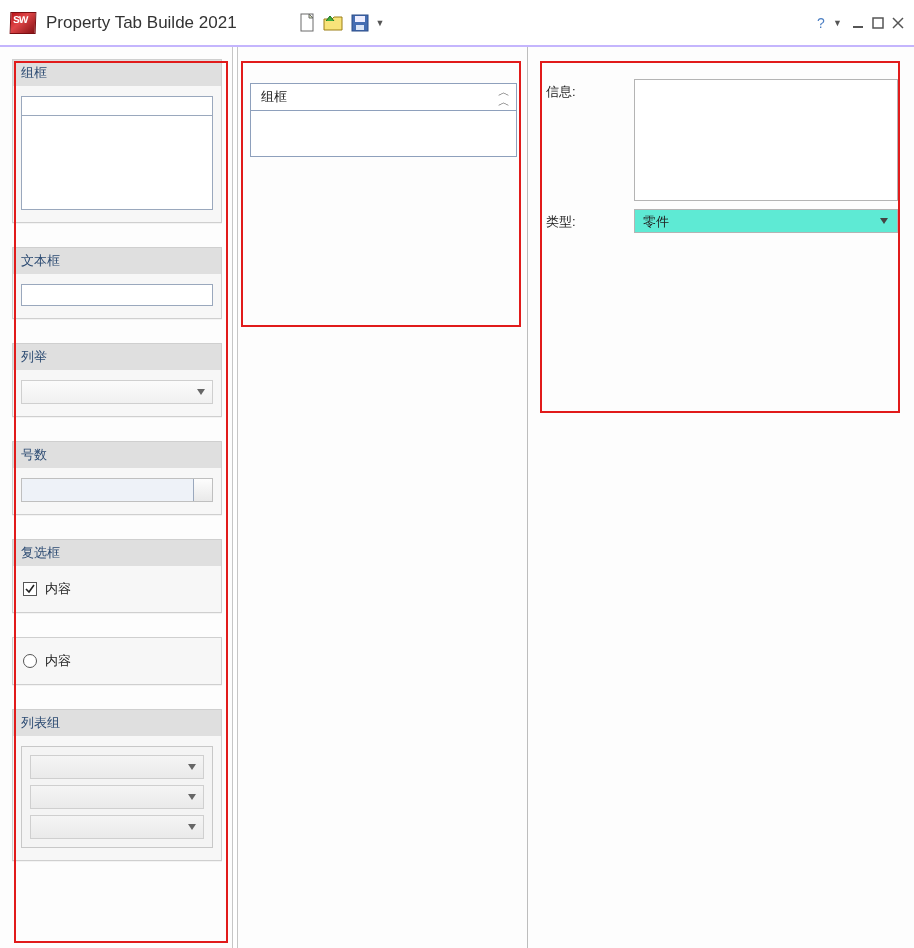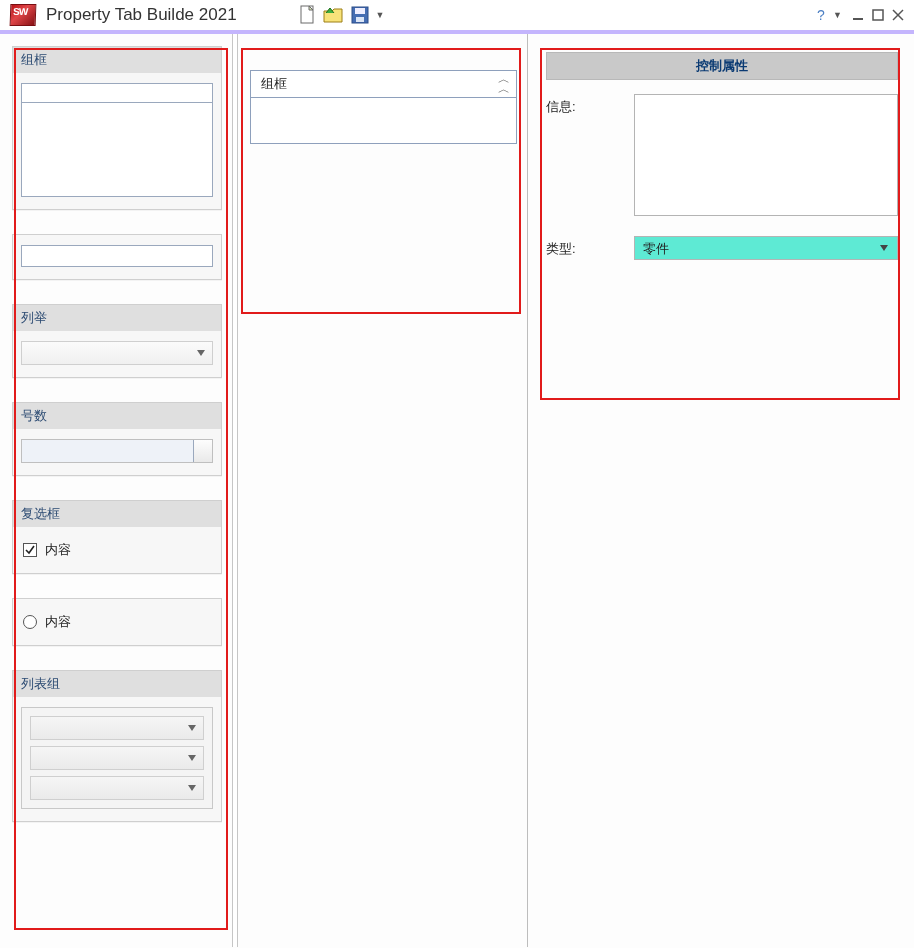--- a/index.html
+++ b/index.html
@@ -10,23 +10,23 @@
     font-family: "Microsoft YaHei", "Segoe UI", sans-serif;
     font-size: 13px;
     color: #222;
     overflow: hidden;
   }
 
   
   .titlebar {
     display: flex;
     align-items: center;
-    height: 34px;
+    height: 47px;
     padding: 0 6px 0 10px;
-    border-bottom: 4px solid #c4b5fd;
+    border-bottom: 2px solid #c4b5fd;
     background: #ffffff;
   }
   .app-icon {
     width: 26px; height: 22px; display:inline-block;
     background: linear-gradient(135deg,#b81218 0%,#e04648 40%,#861014 100%);
     border: 1px solid #7a0e12;
     position: relative;
     margin-right: 10px;
     transform: skewX(-2deg);
   }
@@ -265,20 +265,21 @@
   <div class="col col-left">
 
     <div class="card">
       <div class="card-hd">组框</div>
       <div class="card-bd">
           <div class="ph-groupbox"></div>
         </div>
     </div>
 
     <div class="card">
+      <div class="card-hd">文本框</div>
       <div class="card-bd">
           <div class="ph-text"></div>
         </div>
     </div>
 
     <div class="card">
       <div class="card-hd">列举</div>
       <div class="card-bd">
           <div class="ph-select"></div>
         </div>
@@ -335,28 +336,27 @@
   <div class="col col-mid" style="padding-top:18px;">
     <div class="mid-groupbox">
       <div class="mid-groupbox-hd">
         <span>组框</span>
         <span class="chevrons">︿<br>︿</span>
       </div>
     </div>
   </div>
 
   <div class="col col-right" style="padding:18px 16px 0 18px;">
-    <div class="panel-hd">控制属性</div>
 
     <div class="prop-row">
       <div class="prop-lbl">信息:</div>
       <div class="prop-textarea"></div>
     </div>
 
-    <div class="prop-row" style="margin-top:20px;">
+    <div class="prop-row" style="margin-top:8px;">
       <div class="prop-lbl">类型:</div>
       <div class="prop-select">
         <span>零件</span>
       </div>
     </div>
   </div>
 
   <div class="redbox" style="left:14px;  top:14px;  width:214px; height:882px;"></div>
   <div class="redbox" style="left:241px; top:14px;  width:280px; height:266px;"></div>
   <div class="redbox" style="left:540px; top:14px;  width:360px; height:352px;"></div>

